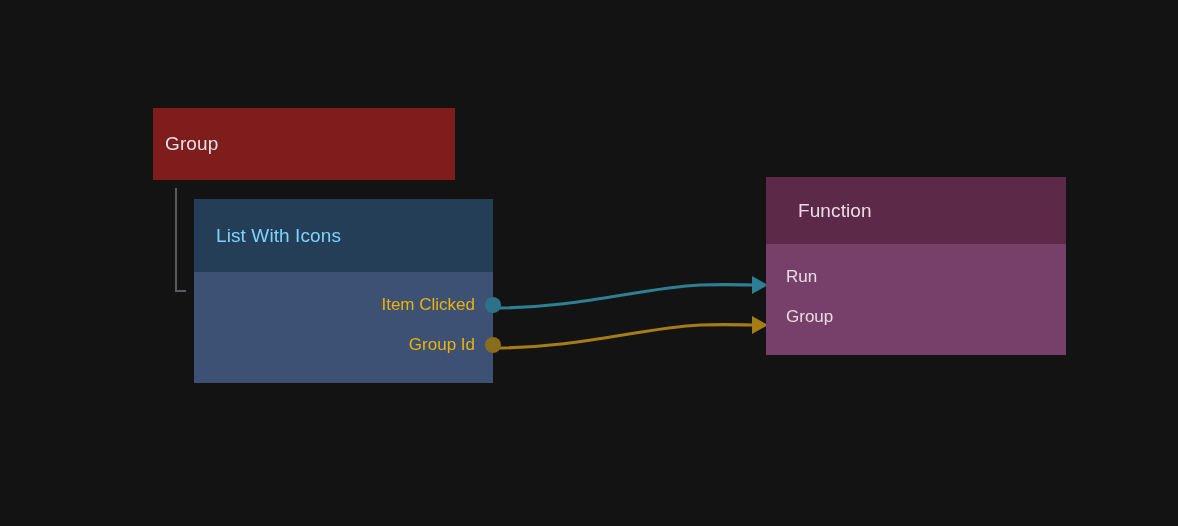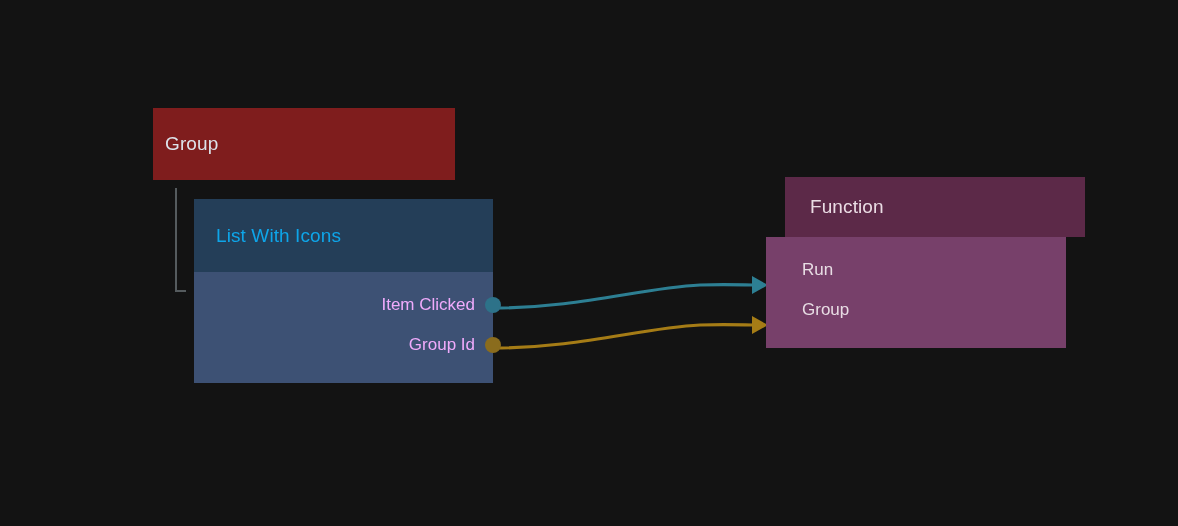--- a/index.html
+++ b/index.html
@@ -70,74 +70,73 @@
     left: 194px;
     top: 199px;
     width: 299px;
     height: 184px;
   }
   #list-node .node-header {
     height: 73px;
     background: #243e58;
     padding-left: 22px;
   }
-  #list-node .node-title { color: #0ea5e9; }
+  #list-node .node-title { color: #7dd3fc; }
   #list-node .node-body {
     height: 111px;
     background: #3d5174;
     padding-top: 13px;
   }
   .port-row-out {
     height: 40px;
     display: flex;
     align-items: center;
     justify-content: flex-end;
     padding-right: 18px;
     position: relative;
   }
   .port-label-out {
     font-size: 17px;
-    color: #f0abfc;
+    color: #eab308;
     white-space: nowrap;
   }
   .port-dot {
     position: absolute;
     right: -8px;
     width: 16px;
     height: 16px;
     border-radius: 50%;
   }
   .dot-teal { background: #2d7289; }
   .dot-gold { background: #8a6c1d; }
 
   
   #function-node {
     left: 766px;
     top: 177px;
     width: 300px;
     height: 184px;
   }
   #function-node .node-header {
-    height: 60px;
+    height: 67px;
     background: #5c2948;
-    padding-left: 25px;
-    margin-left: 19px;
+    padding-left: 32px;
   }
   #function-node .node-title { color: #eadce4; }
   #function-node .node-body {
     height: 111px;
     background: #77406a;
     padding-top: 13px;
   }
   .port-row-in {
     height: 40px;
     display: flex;
     align-items: center;
     justify-content: flex-start;
-    padding-left: 36px;
+    padding-left: 20px;
     position: relative;
   }
   .port-label-in {
     font-size: 17px;
     color: #e8dde4;
     white-space: nowrap;
   }
 
   
   #edge-layer {

